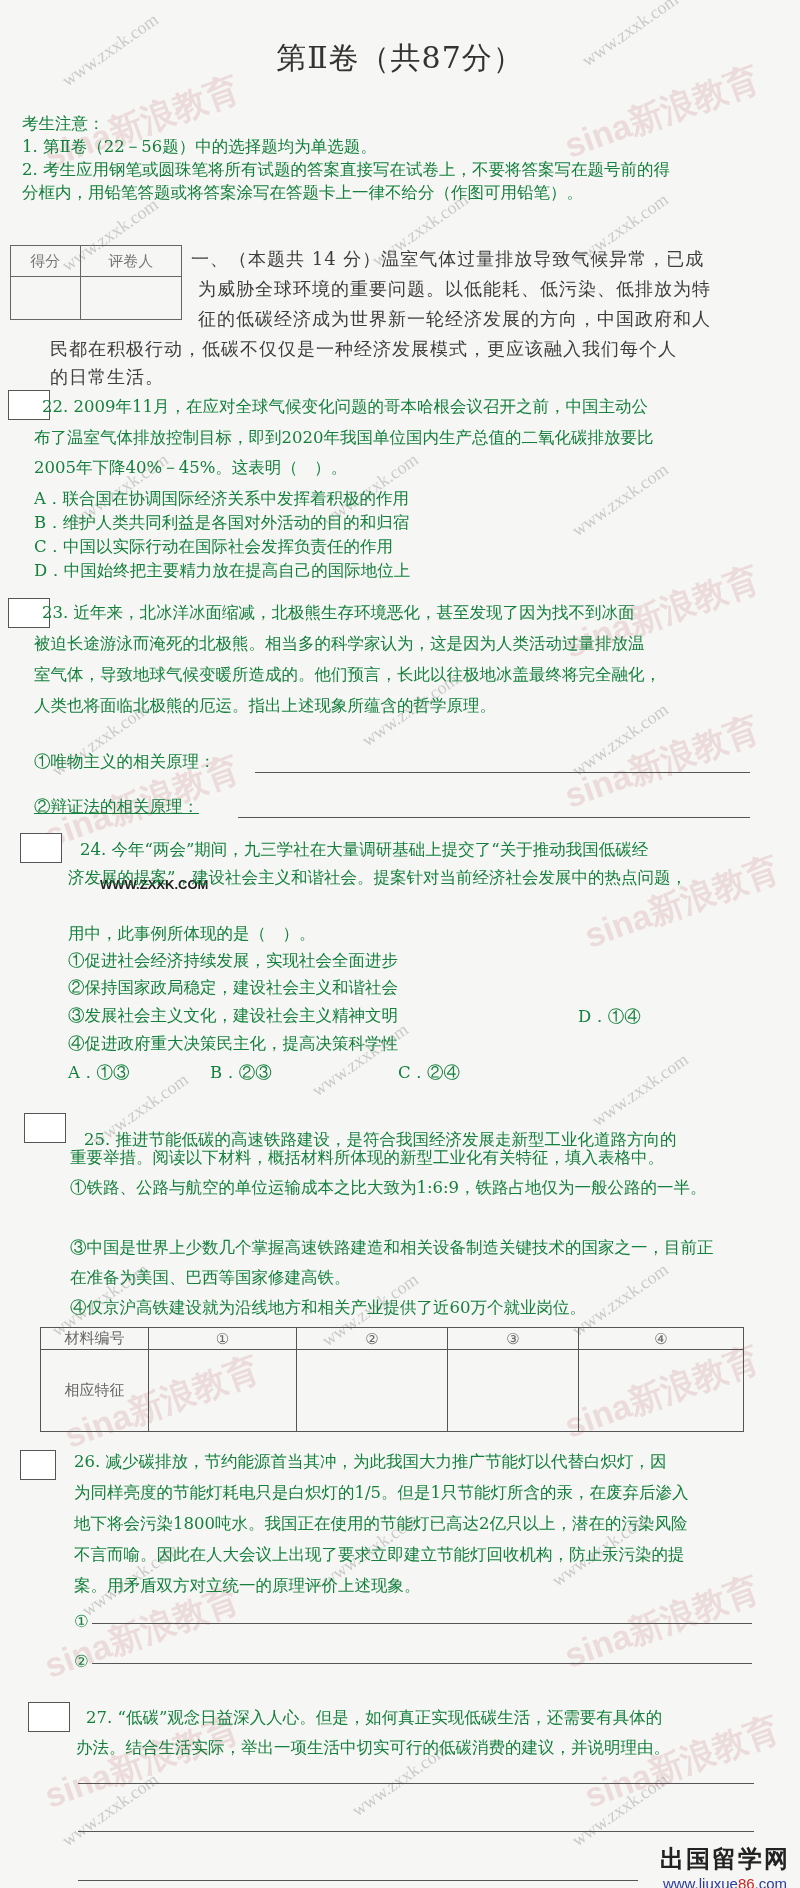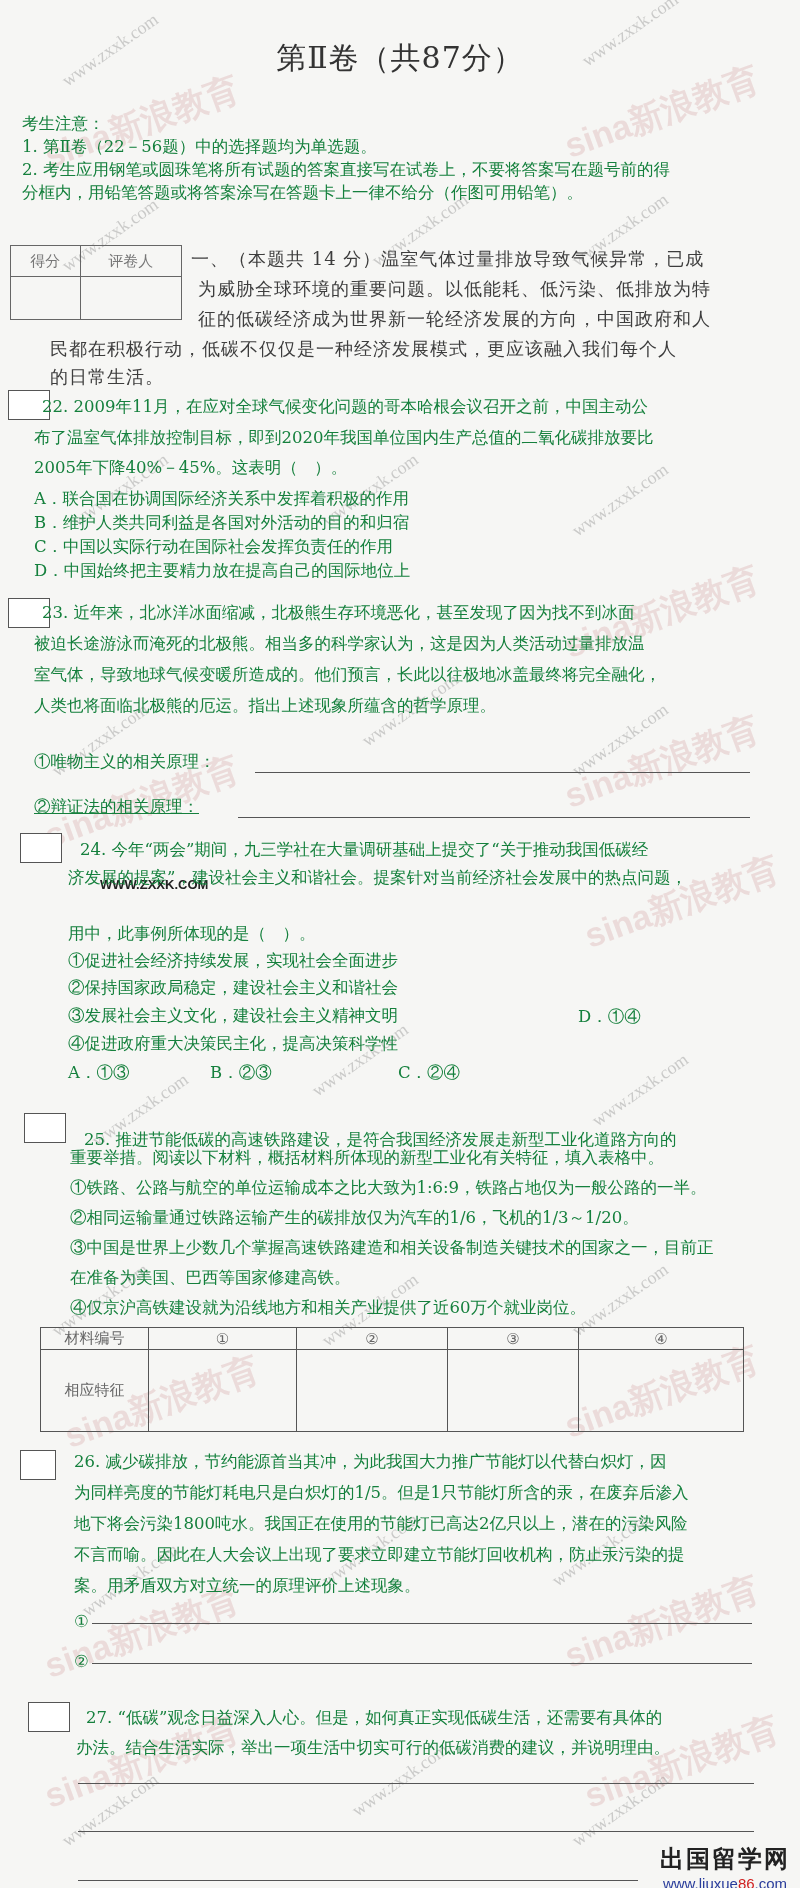--- a/index.html
+++ b/index.html
@@ -123,21 +123,20 @@
   <div class="abs t" style="left:68px;top:1034px;">④促进政府重大决策民主化，提高决策科学性</div>
   <div class="abs t" style="left:68px;top:1063px;">A．①③</div>
   <div class="abs t" style="left:210px;top:1063px;">B．②③</div>
   <div class="abs t" style="left:398px;top:1063px;">C．②④</div>
   <div class="abs t" style="left:578px;top:1007px;">D．①④</div>
 
   <div class="abs box" style="left:24px;top:1113px;"></div>
   <div class="abs t" style="left:84px;top:1118px;margin-top:12px;">25. 推进节能低碳的高速铁路建设，是符合我国经济发展走新型工业化道路方向的</div>
   <div class="abs t" style="left:70px;top:1148px;">重要举措。阅读以下材料，概括材料所体现的新型工业化有关特征，填入表格中。</div>
   <div class="abs t" style="left:70px;top:1178px;">①铁路、公路与航空的单位运输成本之比大致为1:6:9，铁路占地仅为一般公路的一半。</div>
-  <div class="abs t" style="left:70px;top:1208px;">②相同运输量通过铁路运输产生的碳排放仅为汽车的1/6，飞机的1/3～1/20。</div>
   <div class="abs t" style="left:70px;top:1238px;">③中国是世界上少数几个掌握高速铁路建造和相关设备制造关键技术的国家之一，目前正</div>
   <div class="abs t" style="left:70px;top:1268px;">在准备为美国、巴西等国家修建高铁。</div>
   <div class="abs t" style="left:70px;top:1298px;">④仅京沪高铁建设就为沿线地方和相关产业提供了近60万个就业岗位。</div>
 
   <table class="abs mat" style="width:704px;">
     <tbody>
         <tr style="height:22px;">
       <td style="width:105px;">材料编号</td>
       <td style="width:145px;">①</td>
       <td style="width:148px;">②</td>

